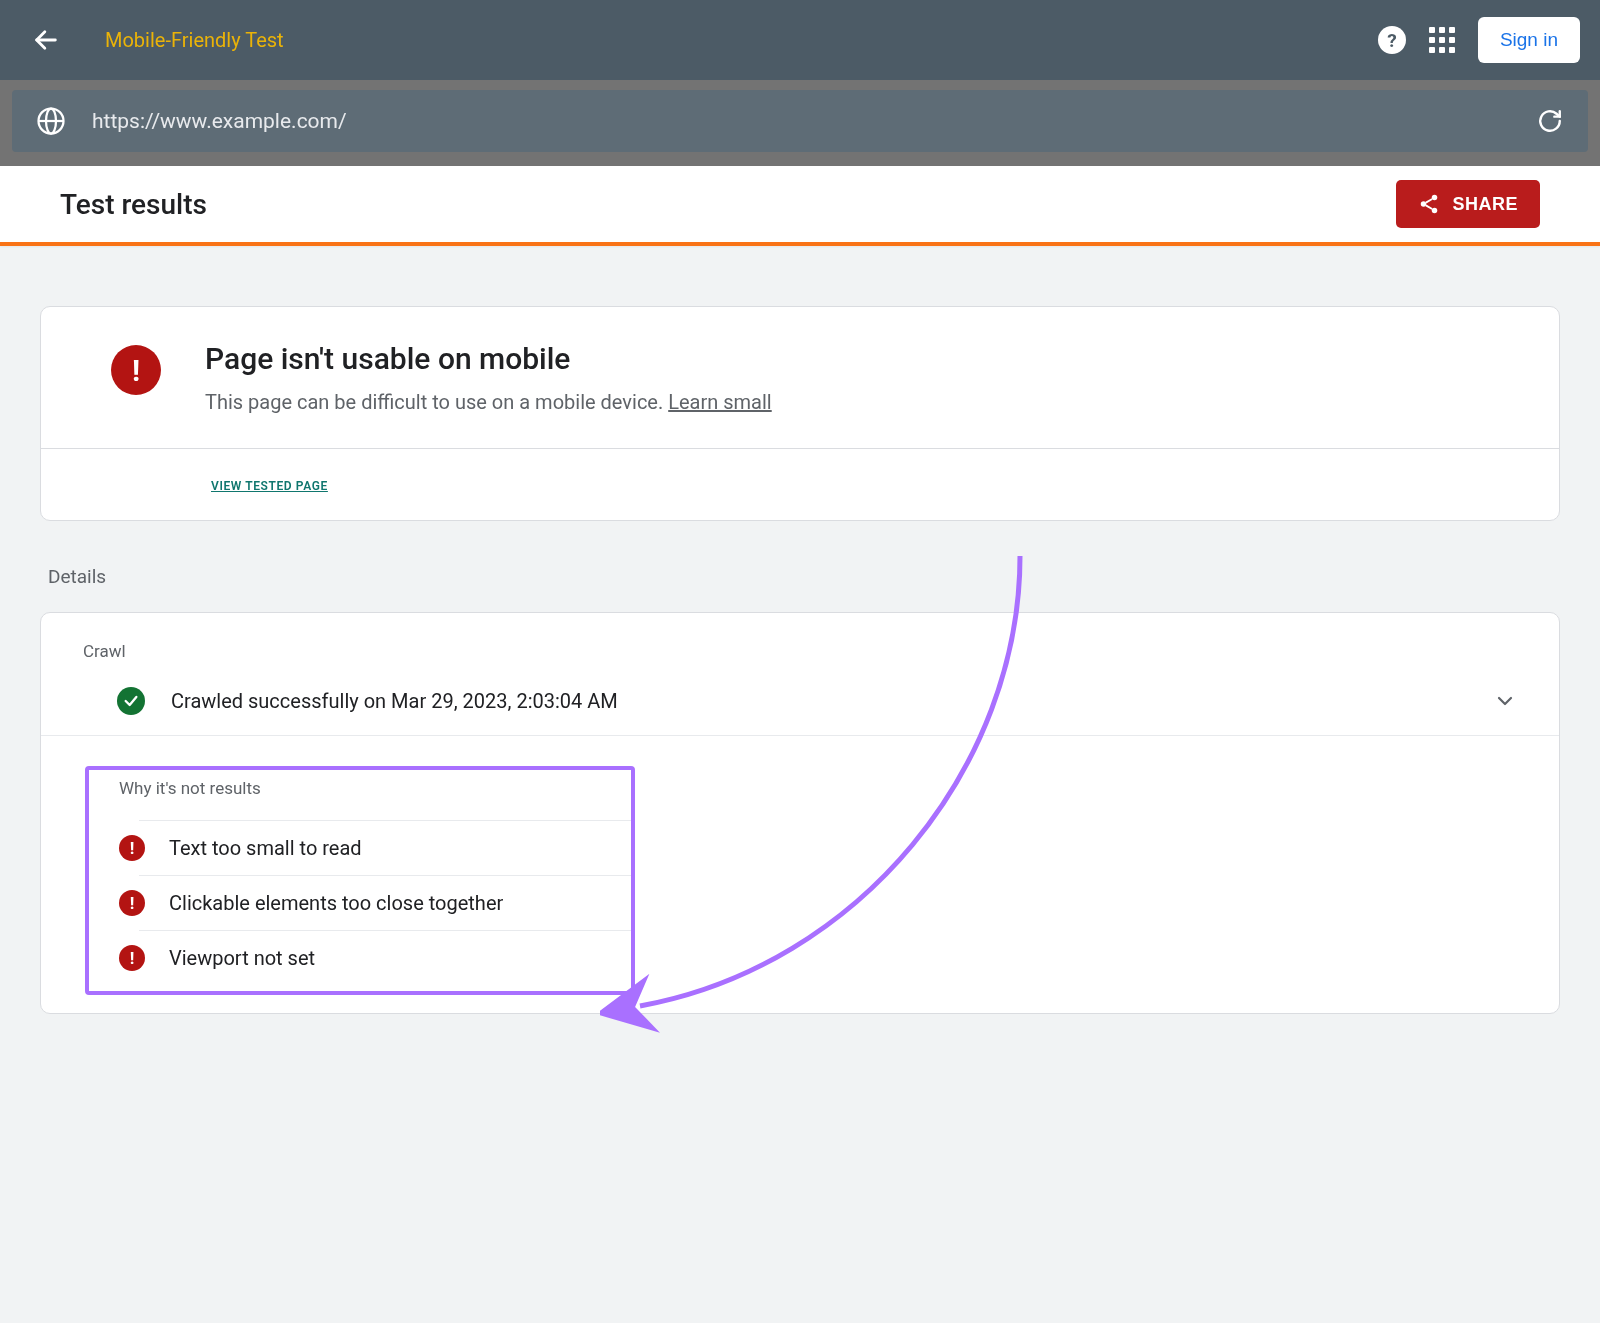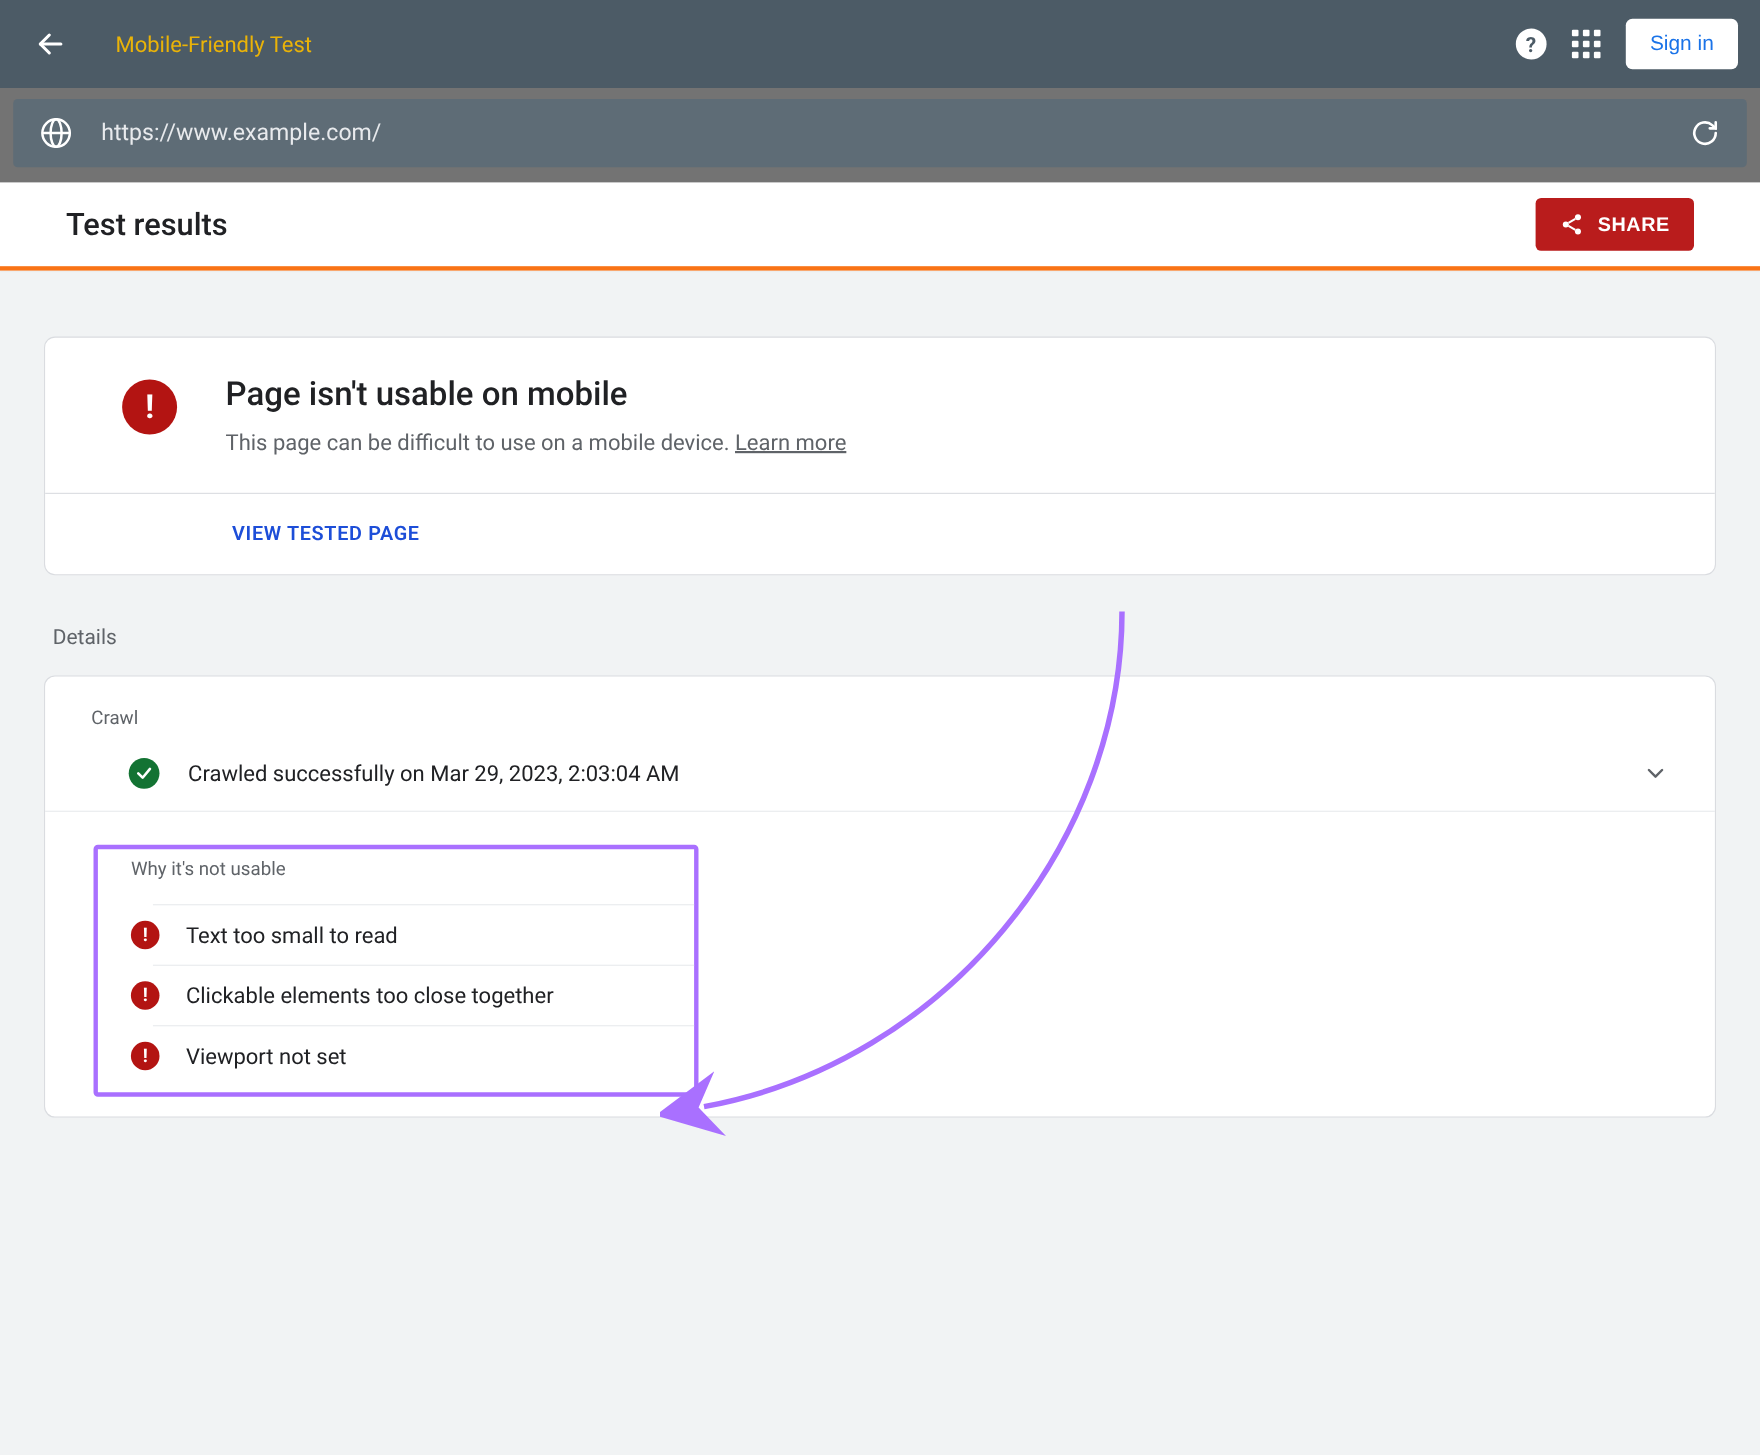--- a/index.html
+++ b/index.html
@@ -36,21 +36,21 @@
 
   .content { padding: 60px 40px 40px 40px; position:relative; }
 
   .card { background:#fff; border:1px solid #dadce0; border-radius:10px; overflow:hidden; }
   .card-top { display:flex; align-items:flex-start; gap:44px; padding: 34px 44px 34px 70px; }
   .err-circle { width:50px; height:50px; border-radius:50%; background:#b31412; color:#fff; display:flex; align-items:center; justify-content:center; font-size:30px; font-weight:700; flex-shrink:0; margin-top:4px;}
   .card-heading { font-size:30px; font-weight:500; color:#202124; margin-bottom:14px; }
   .card-sub { font-size:20px; color:#5f6368; }
   .card-sub a { color:#5f6368; text-decoration:underline; cursor:pointer; }
   .card-action { border-top:1px solid #dadce0; padding: 26px 44px 26px 170px; }
-  .view-link { color:#1d4ed8; font-size:18px; font-weight:600; letter-spacing:0.6px; cursor:pointer; }
+  .view-link { color:#0f766e; font-size:12px; font-weight:600; letter-spacing:0.6px; cursor:pointer;text-decoration:underline; }
 
   .details-label { font-size:19px; color:#5f6368; margin: 44px 0 24px 8px; }
 
   .card2 { background:#fff; border:1px solid #dadce0; border-radius:10px; }
   .section-label { font-size:17px; color:#5f6368; padding: 28px 0 22px 42px; }
   .crawl-row { display:flex; align-items:center; padding: 4px 42px 20px 76px; cursor:pointer; border-bottom:1px solid #e8eaed;}
   .check-circle { width:28px; height:28px; border-radius:50%; background:#137333; display:flex; align-items:center; justify-content:center; flex-shrink:0; margin-right:26px;}
   .crawl-text { font-size:20px; color:#202124; flex:1; }
   .chevron { color:#5f6368; }
 
@@ -124,21 +124,21 @@
 </div>
 
 <div class="content">
 
   <div class="card">
     <div class="card-top">
       <div class="err-circle">!</div>
       <div>
         <div class="card-heading">Page isn't usable on mobile</div>
         <div class="card-sub">
-          <span>This page can be difficult to use on a mobile device. </span><a>Learn more</a>
+          <span>This page can be difficult to use on a mobile device. </span><a>Learn small</a>
         </div>
       </div>
     </div>
     <div class="card-action">
       <span class="view-link">VIEW TESTED PAGE</span>
     </div>
   </div>
 
   <div class="details-label">Details</div>
 
@@ -151,21 +151,21 @@
           </svg>
       </div>
       <div class="crawl-text">Crawled successfully on Mar 29, 2023, 2:03:04 AM</div>
       <svg class="chevron" width="24" height="24" viewBox="0 0 24 24" fill="none" stroke="#5f6368" stroke-width="2.2" stroke-linecap="round" stroke-linejoin="round">
           <polyline points="6 9 12 15 18 9"></polyline>
         </svg>
     </div>
 
     <div class="why-section">
       <div class="highlight-box">
-        <div class="why-label">Why it's not usable</div>
+        <div class="why-label">Why it's not results</div>
         <div class="issue-row">
           <div class="issue-icon">!</div>
           <div class="issue-text">Text too small to read</div>
         </div>
         <div class="issue-row">
           <div class="issue-icon">!</div>
           <div class="issue-text">Clickable elements too close together</div>
         </div>
         <div class="issue-row">
           <div class="issue-icon">!</div>

